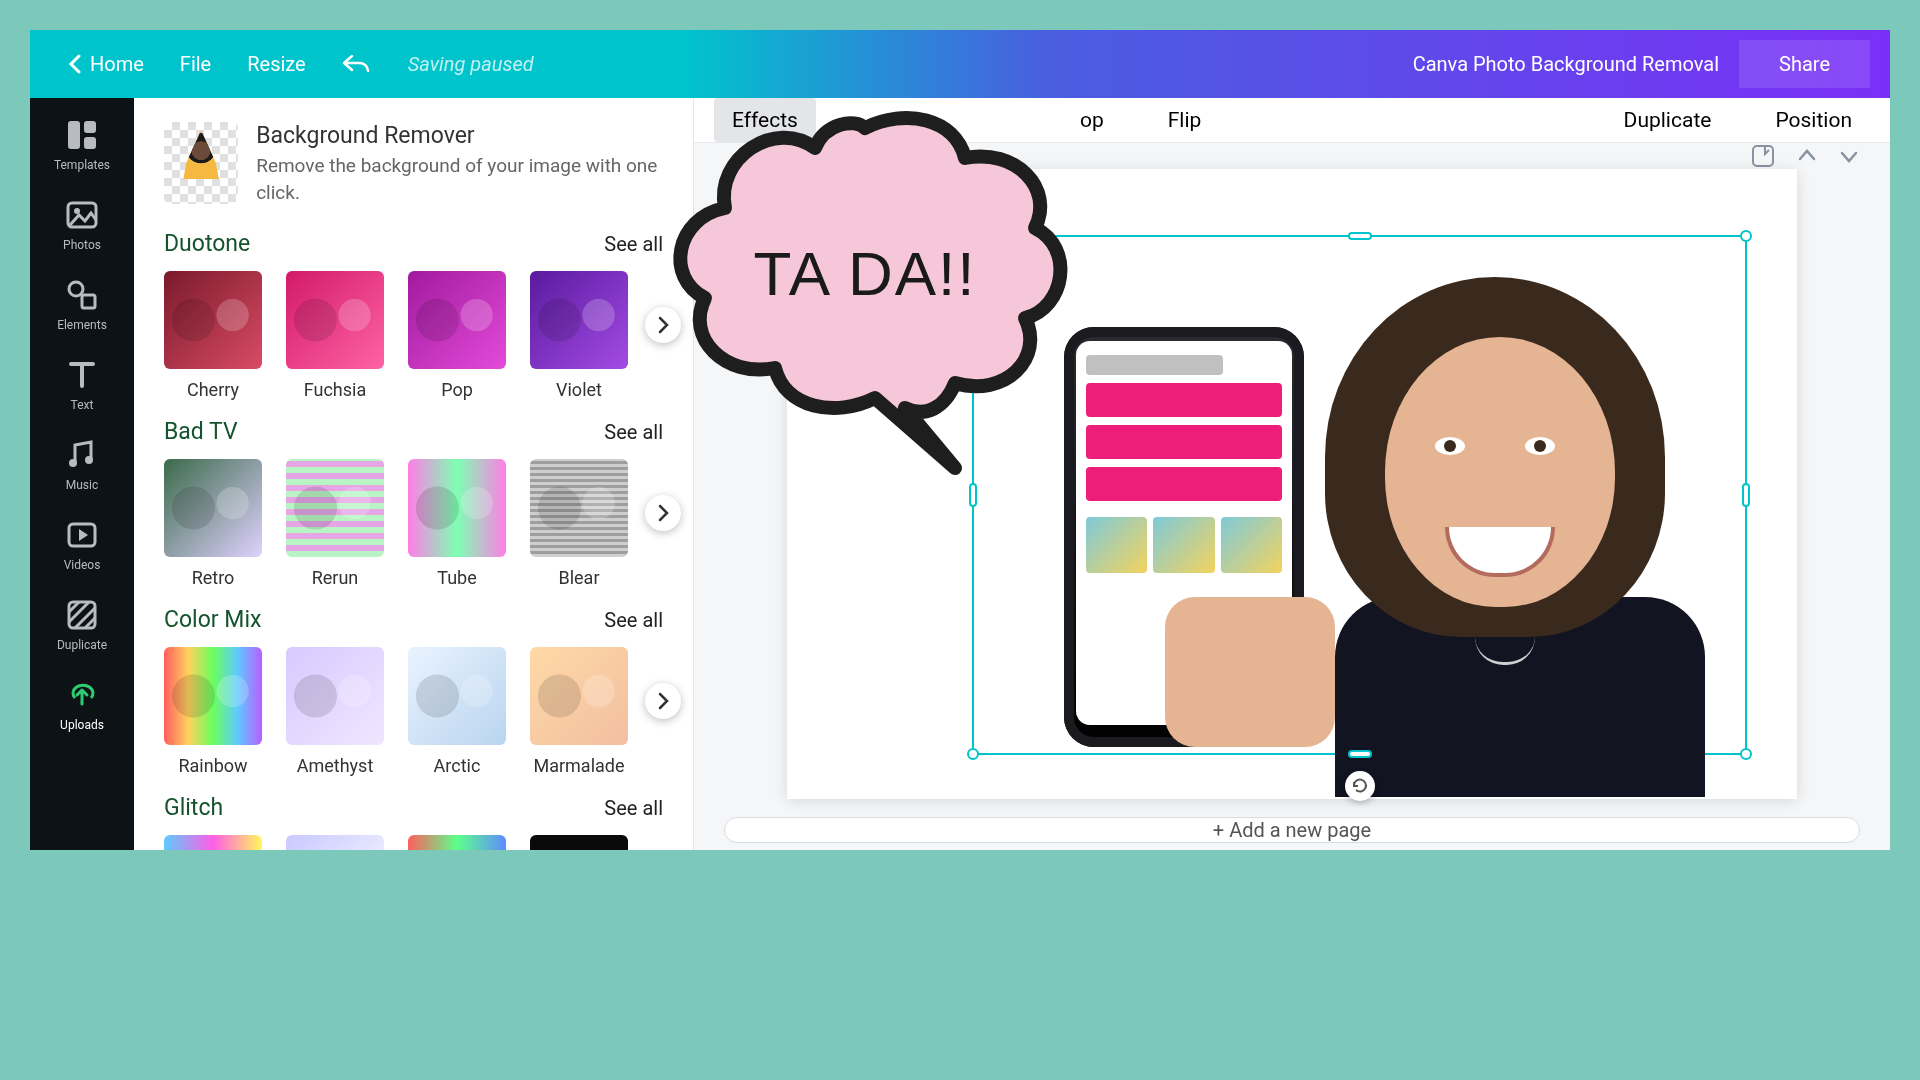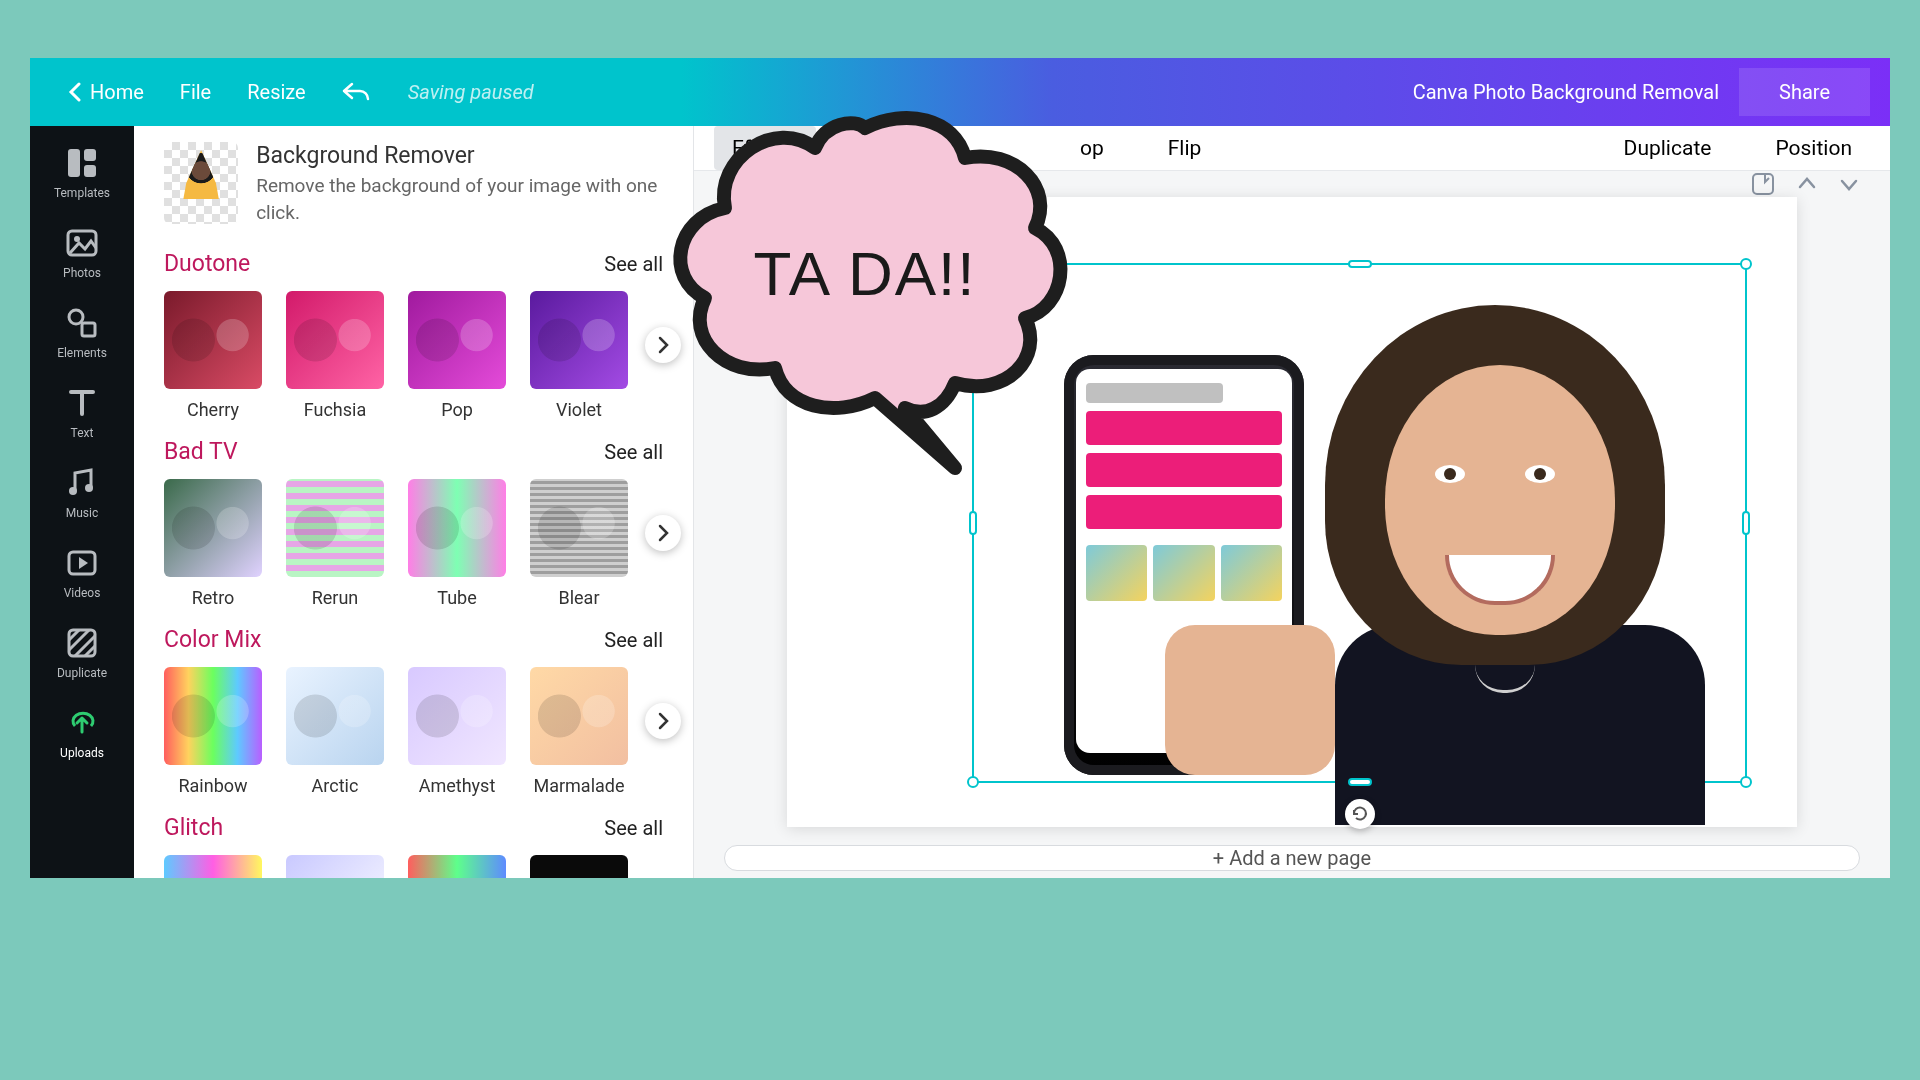--- a/index.html
+++ b/index.html
@@ -1,47 +1,47 @@
 <!DOCTYPE html>
 <html><head>
 <meta charset="utf-8">
 <style>
   * { box-sizing: border-box; margin: 0; padding: 0; }
   html, body { width: 1920px; height: 1080px; font-family: -apple-system, BlinkMacSystemFont, "Segoe UI", Roboto, sans-serif; }
   body { background: #7cc9bb; padding: 30px; }
-  .app { width: 1860px; height: 820px; background: #fff; overflow: hidden; display: flex; flex-direction: column; margin-top: 28px; }
+  .app { width: 1860px; height: 820px; background: #fff; overflow: hidden; display: flex; flex-direction: column; }
 
   
   .header { height: 68px; background: linear-gradient(90deg, #00c4cc 0%, #00c4cc 35%, #4a5de0 55%, #7b2ff7 100%); display: flex; align-items: center; color: #fff; font-size: 20px; padding: 0 20px; }
   .hdr-btn { display: flex; align-items: center; padding: 8px 18px; cursor: pointer; }
   .home-chevron { margin-right: 8px; }
   .status-saving { font-style: italic; color: rgba(255,255,255,0.75); padding-left: 20px; }
   .hdr-spacer { flex: 1; }
   .hdr-title { padding: 0 20px; font-size: 20px; }
   .share-btn { background: rgba(255,255,255,0.12); padding: 12px 40px; border-radius: 0; cursor: pointer; }
 
   
   .main { flex: 1; display: flex; overflow: hidden; }
 
   
   .sidebar { width: 104px; background: #0d1216; color: #b8bcc0; display: flex; flex-direction: column; align-items: center; padding-top: 8px; }
   .side-item { width: 100%; display: flex; flex-direction: column; align-items: center; padding: 12px 0 14px; font-size: 12px; cursor: pointer; }
   .side-item.active { color: #fff; }
   .side-item svg { margin-bottom: 6px; }
 
   
-  .panel { width: 560px; background: #fff; overflow-y: auto; padding: 16px 30px; border-right: 1px solid #e3e5e8; }
+  .panel { width: 560px; background: #fff; overflow-y: auto; padding: 24px 30px; border-right: 1px solid #e3e5e8; }
   .bg-remover-row { display: flex; gap: 18px; align-items: flex-start; margin-bottom: 24px; cursor:pointer; }
   .bg-thumb { width: 82px; height: 82px; border-radius: 6px; background: repeating-conic-gradient(#e0e0e0 0% 25%, #fff 0% 50%) 0 0/16px 16px; position: relative; overflow:hidden; }
   .bg-thumb::after{content:"";position:absolute;inset:0;background:radial-gradient(circle at 50% 35%,#6b4a3a 0 14%,transparent 15%),radial-gradient(circle at 50% 32%,#1b1b1b 0 22%,transparent 23%),linear-gradient(#f5b942 70%,transparent 70%);clip-path:polygon(20% 100%,80% 100%,70% 50%,50% 10%,30% 50%);}
   .bg-title { font-size: 23px; color: #333; margin-bottom: 4px; }
   .bg-desc { font-size: 19px; color: #666; line-height: 1.4; }
 
   .section-head { display: flex; justify-content: space-between; align-items: center; margin: 18px 0 14px; }
-  .section-title { font-size: 23px; color: #be185d; }
+  .section-title { font-size: 23px; color: #14532d; }
   .see-all { font-size: 20px; color: #222; cursor:pointer; }
   .thumbs { display: flex; gap: 24px; position: relative; align-items:flex-start; }
   .thumb-item { width: 98px; display:flex; flex-direction:column; align-items:center; cursor:pointer; }
   .thumb { width: 98px; height: 98px; border-radius: 6px; background:#ccc; margin-bottom: 10px; position:relative; overflow:hidden; }
   .thumb-label { font-size: 18px; color: #333; }
   .carousel-next { position:absolute; right:-18px; top: 36px; width:36px; height:36px; border-radius:50%; background:#fff; box-shadow:0 2px 8px rgba(0,0,0,0.25); display:flex; align-items:center; justify-content:center; cursor:pointer; }
 
   
   .canvas-wrap { flex: 1; display:flex; flex-direction:column; background:#f5f6f7; }
   .context-bar { height: 70px; background:#fff; display:flex; align-items:center; padding:0 20px; gap: 28px; border-bottom:1px solid #e6e8eb; font-size:21px; }
@@ -264,26 +264,26 @@
           <div class="section-head">
             <div class="section-title">Color Mix</div>
             <div class="see-all">See all</div>
           </div>
           <div class="thumbs">
             <div class="thumb-item">
               <div class="thumb t-rainbow"></div>
               <div class="thumb-label">Rainbow</div>
             </div>
             <div class="thumb-item">
+              <div class="thumb t-amethyst"></div>
+              <div class="thumb-label">Amethyst</div>
+            </div>
+            <div class="thumb-item">
               <div class="thumb t-arctic"></div>
               <div class="thumb-label">Arctic</div>
-            </div>
-            <div class="thumb-item">
-              <div class="thumb t-amethyst"></div>
-              <div class="thumb-label">Amethyst</div>
             </div>
             <div class="thumb-item">
               <div class="thumb t-marmalade"></div>
               <div class="thumb-label">Marmalade</div>
             </div>
             <div class="carousel-next">
               <svg width="14" height="18" viewBox="0 0 14 18">
                 <path d="M4 2 L11 9 L4 16" stroke="#333" stroke-width="2.5" fill="none" stroke-linecap="round"></path>
               </svg>
             </div>

